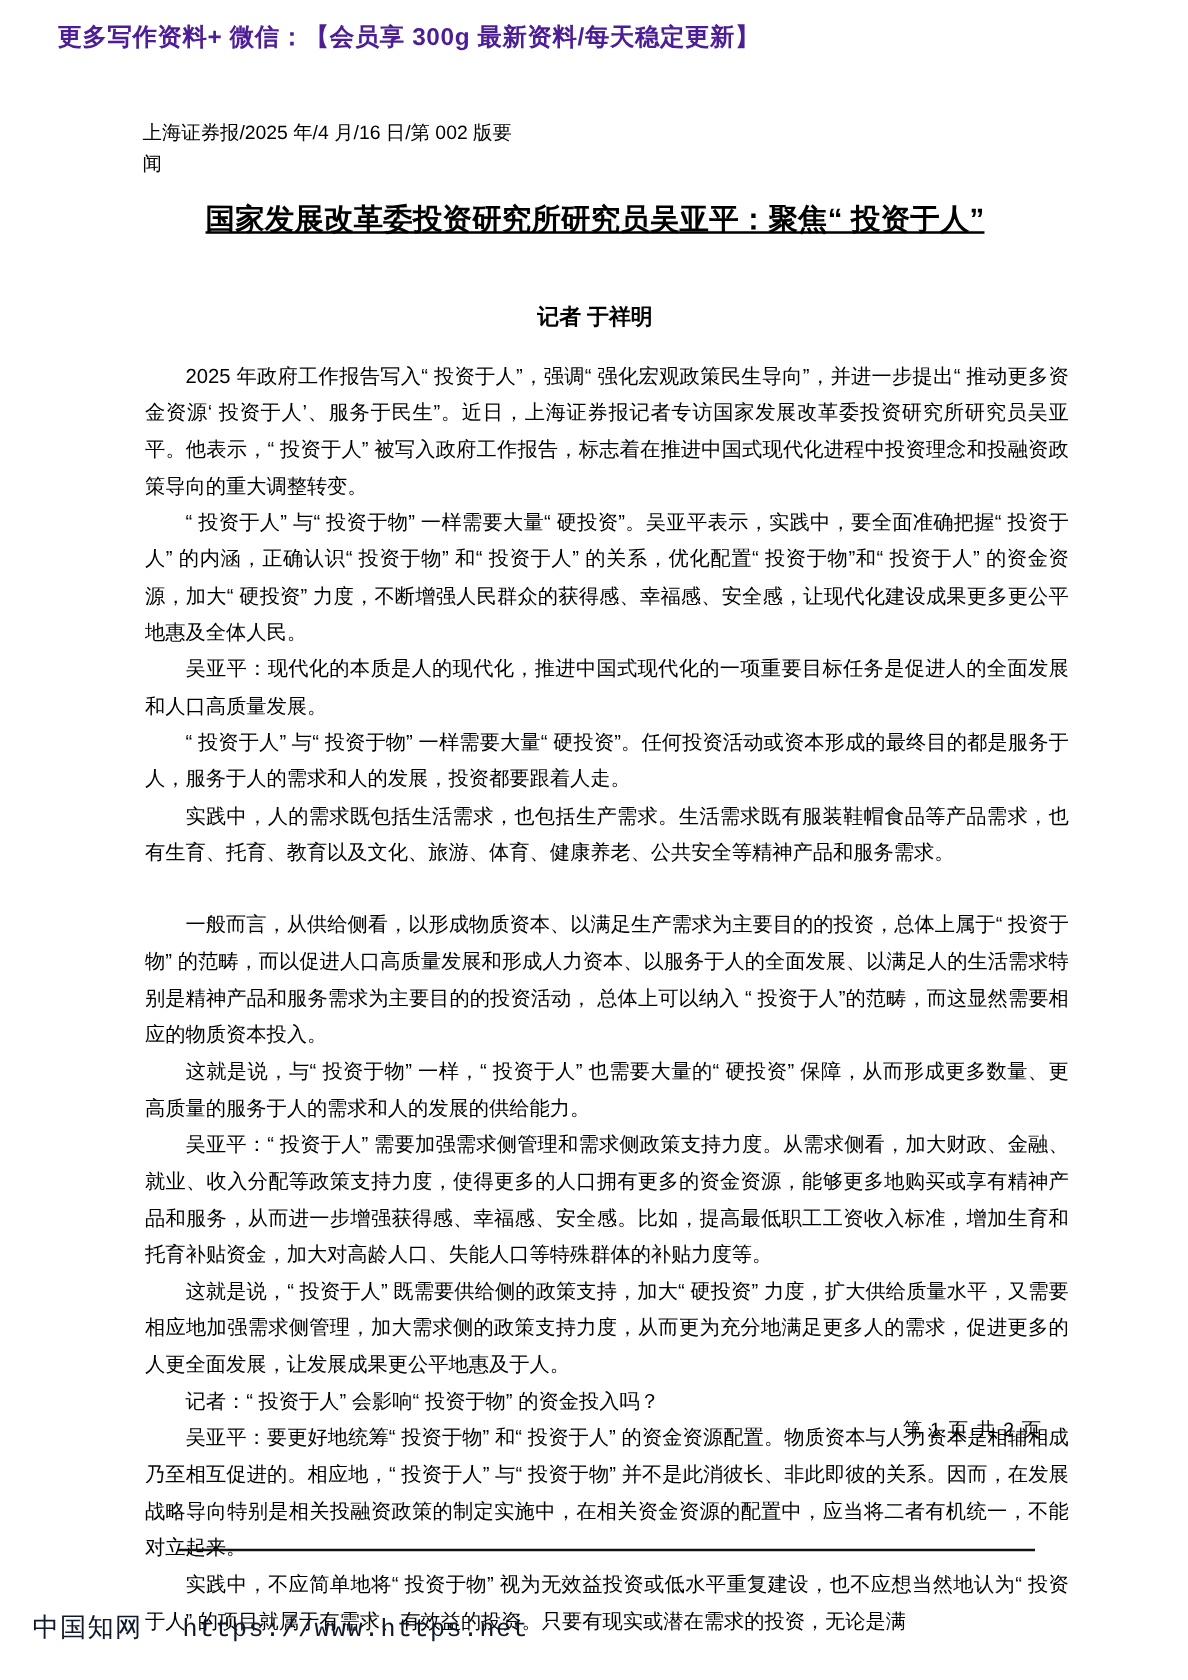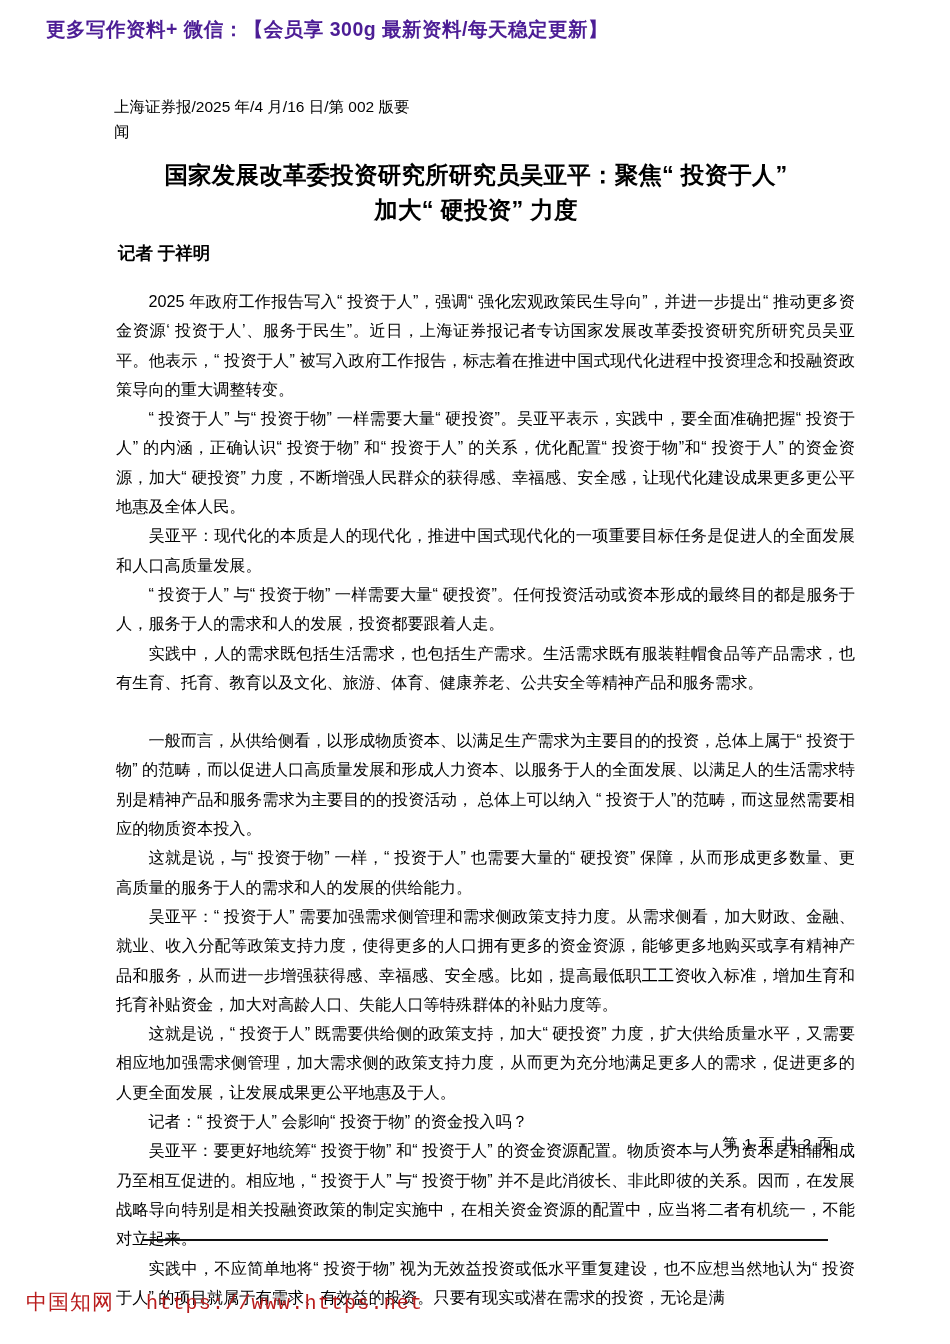--- a/index.html
+++ b/index.html
@@ -49,29 +49,31 @@
   .title {
     position: absolute;
     left: 118px;
     top: 158px;
     width: 716px;
     text-align: center;
     font-size: 23.5px;
     font-weight: 700;
     line-height: 35px;
     letter-spacing: 0.2px;
+    text-decoration: underline;
   }
   .title-line { display: block; }
 
   
   .byline {
     position: absolute;
     left: 118px;
     top: 240px;
     width: 716px;
+    text-align: center;
     font-size: 17.5px;
     font-weight: 600;
     line-height: 26px;
   }
 
   
   .body-text {
     position: absolute;
     left: 116px;
     top: 287px;
@@ -111,21 +113,21 @@
     background: #111;
   }
 
   
   .watermark {
     position: absolute;
     left: 26px;
     top: 1288px;
     display: flex;
     align-items: baseline;
-    color: #b91c1c;
+    color: #0f172a;
   }
   .wm-logo {
     font-size: 21px;
     font-family: "Liberation Serif", "DejaVu Serif", serif;
     letter-spacing: 1px;
   }
   .wm-url {
     margin-left: 32px;
     font-size: 20px;
     font-family: "Liberation Mono", "DejaVu Sans Mono", monospace;
@@ -136,21 +138,20 @@
 <body>
 
 <div class="page">
 
   <div class="promo" style="color: #4c1d95;">更多写作资料+ 微信：【会员享 300g 最新资料/每天稳定更新】</div>
 
   <div class="source">上海证券报/2025 年/4 月/16 日/第 002 版要闻</div>
 
   <div class="title">
     <span class="title-line">国家发展改革委投资研究所研究员吴亚平：聚焦“ 投资于人”</span>
-    <span class="title-line">加大“ 硬投资” 力度</span>
   </div>
 
   <div class="byline">记者  于祥明</div>
 
   <div class="body-text" id="body-text">
       <p>2025 年政府工作报告写入“ 投资于人”，强调“ 强化宏观政策民生导向”，并进一步提出“ 推动更多资金资源‘ 投资于人’、服务于民生”。近日，上海证券报记者专访国家发展改革委投资研究所研究员吴亚平。他表示，“ 投资于人” 被写入政府工作报告，标志着在推进中国式现代化进程中投资理念和投融资政策导向的重大调整转变。</p>
       <p>“ 投资于人” 与“ 投资于物” 一样需要大量“ 硬投资”。吴亚平表示，实践中，要全面准确把握“ 投资于人” 的内涵，正确认识“ 投资于物” 和“ 投资于人” 的关系，优化配置“ 投资于物”和“ 投资于人” 的资金资源，加大“ 硬投资” 力度，不断增强人民群众的获得感、幸福感、安全感，让现代化建设成果更多更公平地惠及全体人民。</p>
       <p>吴亚平：现代化的本质是人的现代化，推进中国式现代化的一项重要目标任务是促进人的全面发展和人口高质量发展。</p>
       <p>“ 投资于人” 与“ 投资于物” 一样需要大量“ 硬投资”。任何投资活动或资本形成的最终目的都是服务于人，服务于人的需求和人的发展，投资都要跟着人走。</p>
       <p>实践中，人的需求既包括生活需求，也包括生产需求。生活需求既有服装鞋帽食品等产品需求，也有生育、托育、教育以及文化、旅游、体育、健康养老、公共安全等精神产品和服务需求。</p>

